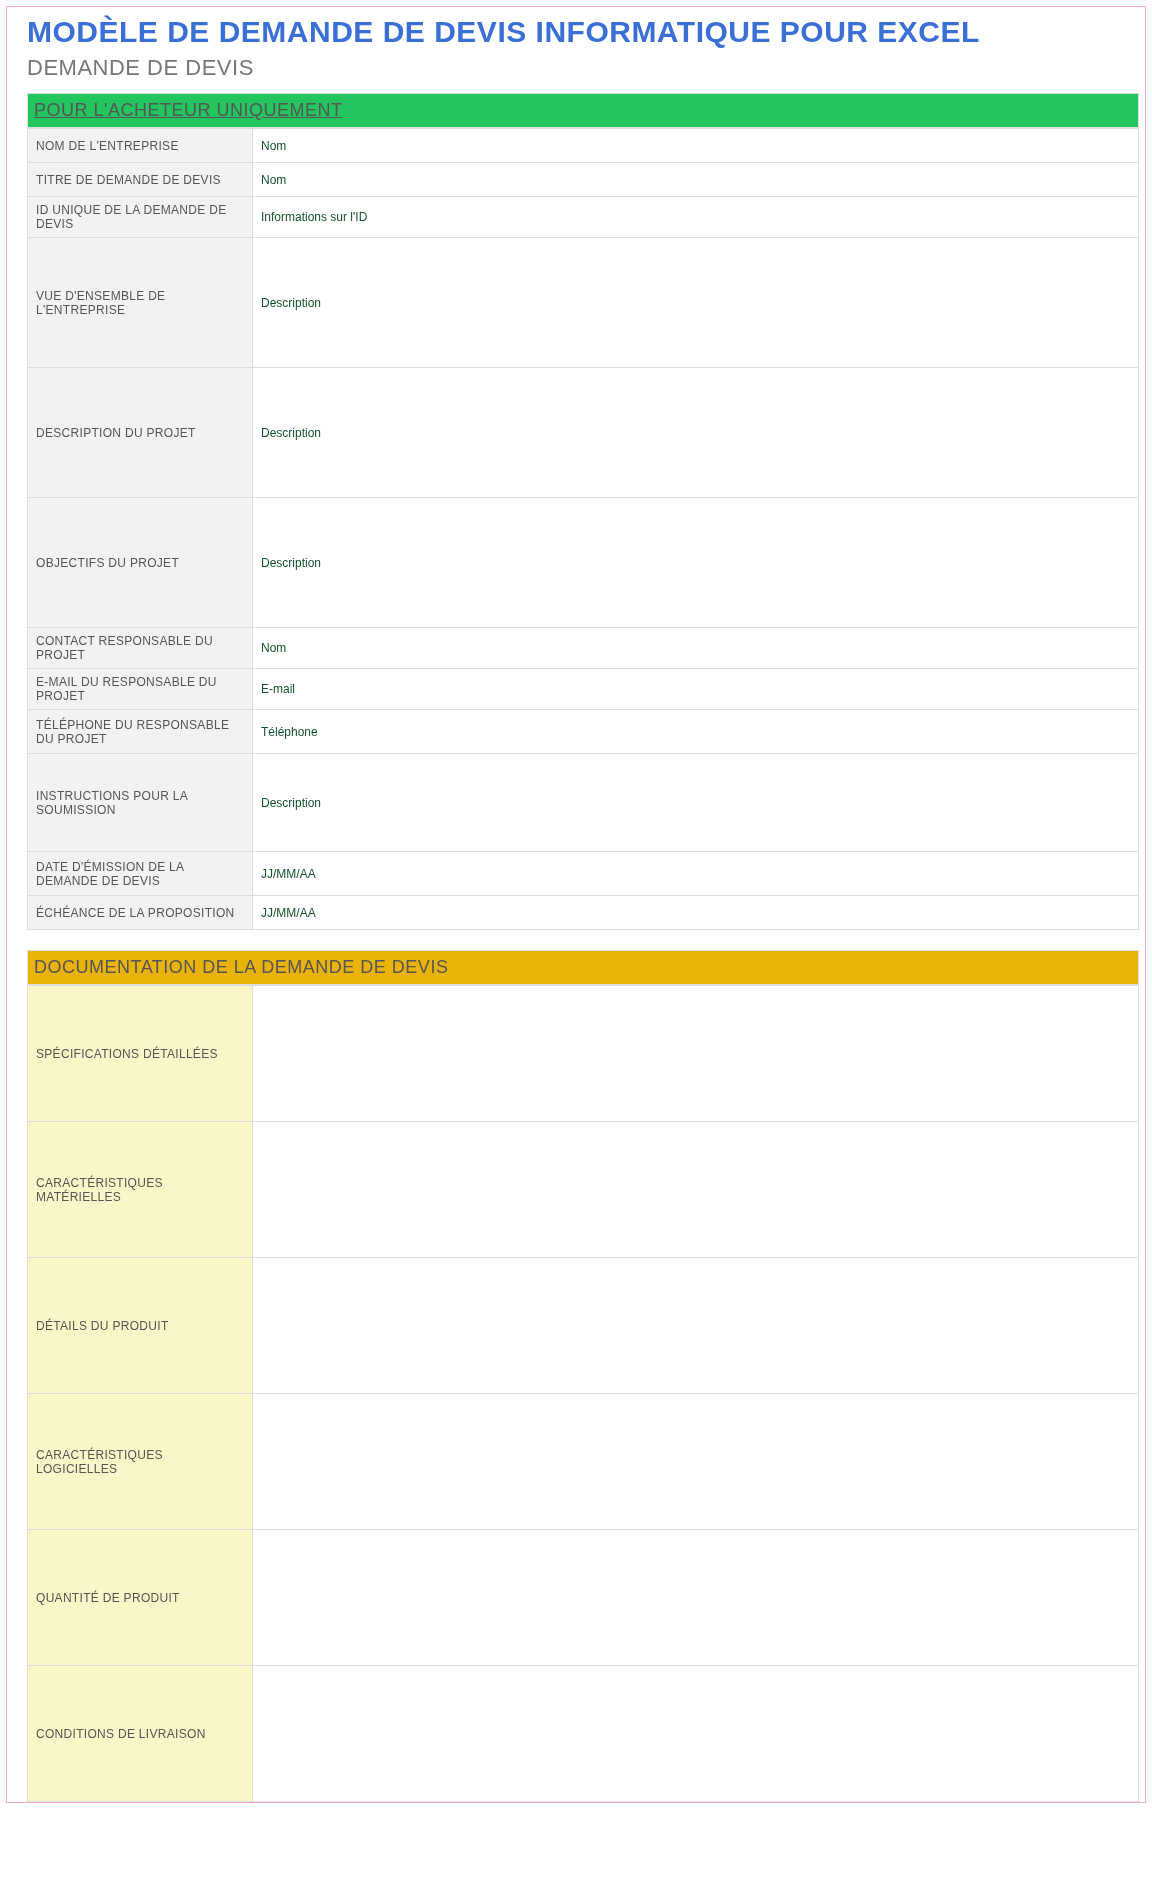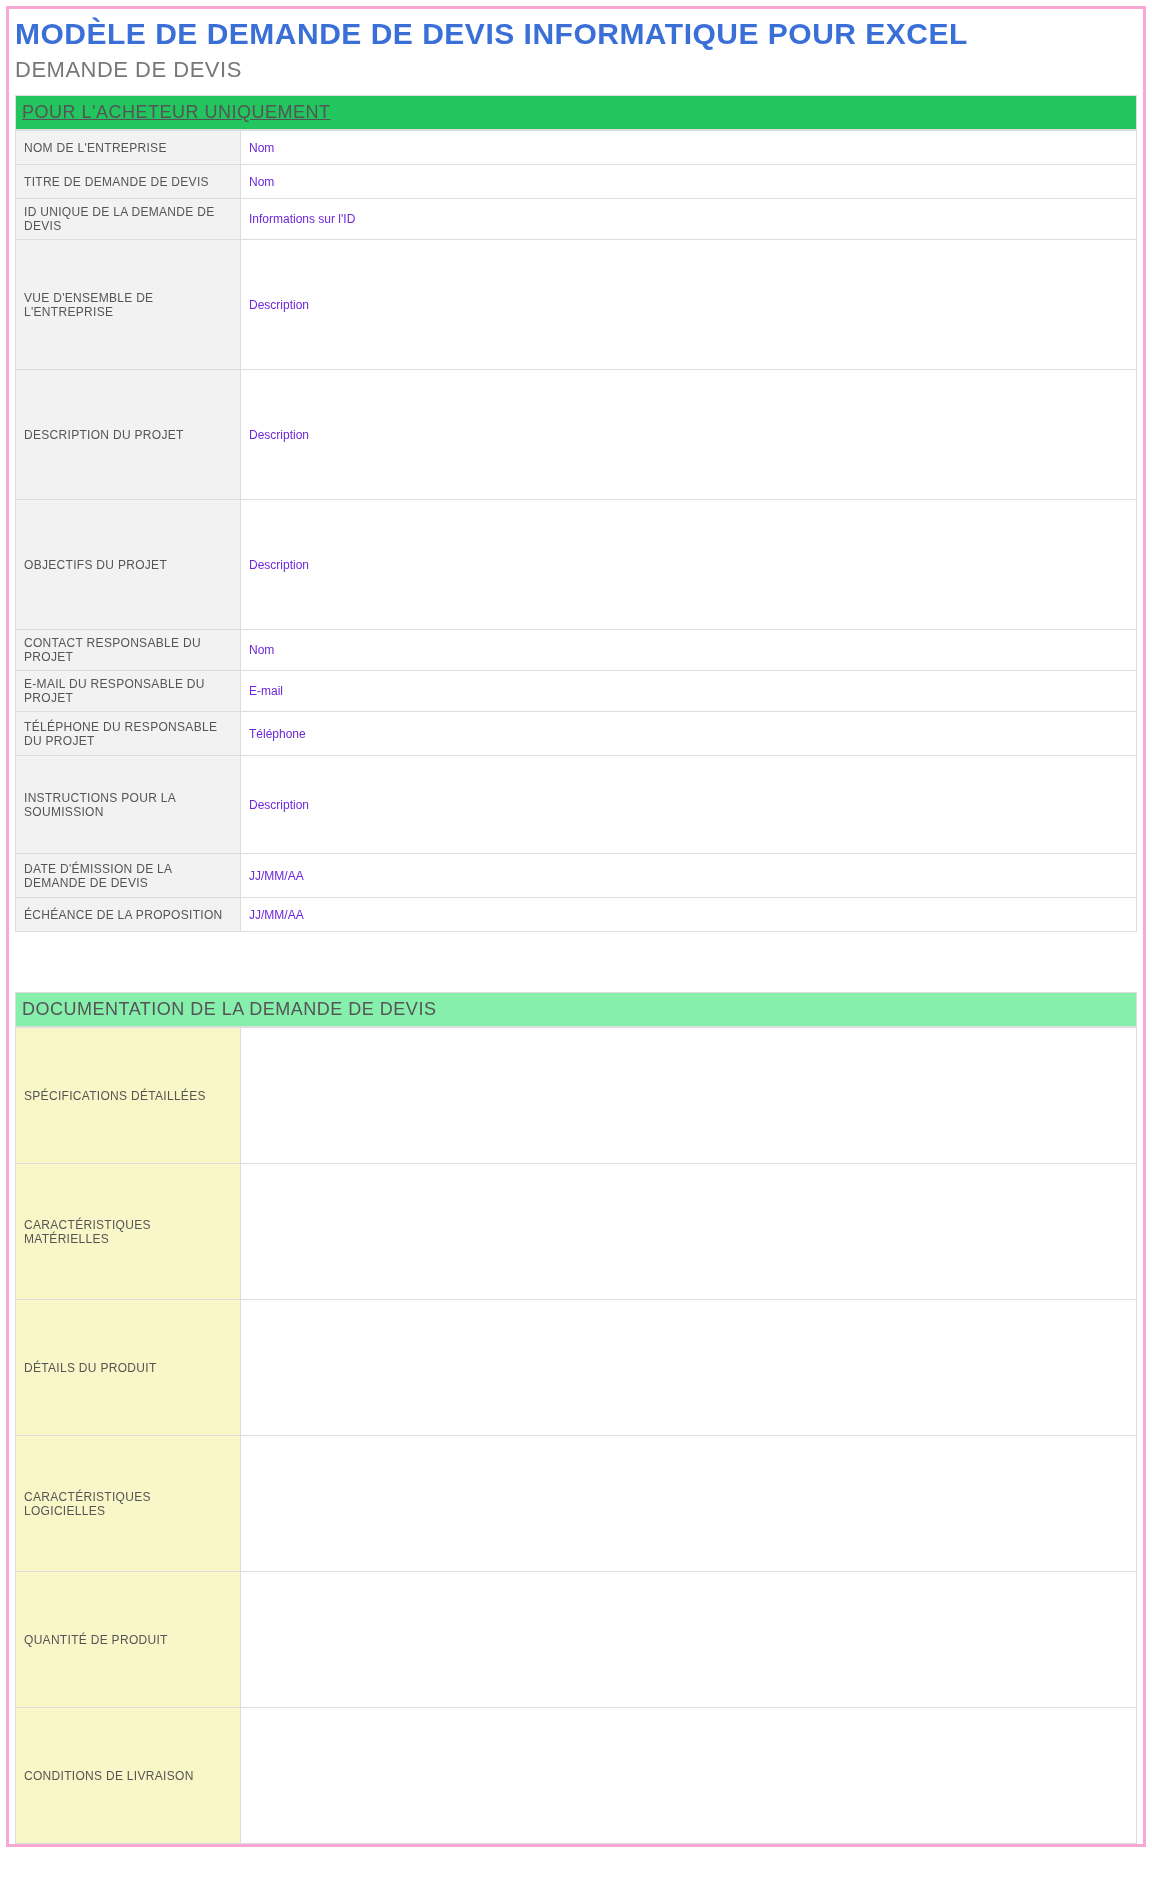--- a/index.html
+++ b/index.html
@@ -5,22 +5,22 @@
   * { box-sizing: border-box; margin: 0; padding: 0; }
   body {
     font-family: "Century Gothic", "Avant Garde", Arial, sans-serif;
     background: #fff;
     width: 1152px;
     margin: 0 auto;
     padding: 6px;
     color: #555;
   }
   .page {
-    border: 3px solid #f9a8d4;
-    padding: 8px 6px 0 6px;
+    border: 1px solid #f9a8d4;
+    padding: 8px 6px 0 20px;
   }
   h1.title {
     color: #3a6fd8;
     font-size: 30px;
     font-weight: 700;
     letter-spacing: 0.5px;
     margin-bottom: 6px;
   }
   h2.subtitle {
     color: #777;
@@ -35,42 +35,41 @@
     padding: 6px 6px;
     letter-spacing: 0.5px;
     border: 1px solid #ddd;
   }
   .section-header.grey {
     background: #22c55e;
     color: #555;
     text-decoration: underline;
   }
   .section-header.yellow {
-    background: #86efac;
+    background: #eab308;
     color: #555;
-    margin-top: 40px;
   }
   table {
     width: 100%;
     border-collapse: collapse;
   }
   td {
     border: 1px solid #ddd;
     padding: 6px 8px;
     font-size: 12px;
     vertical-align: middle;
   }
   td.label {
     width: 225px;
     color: #555;
     font-weight: 400;
     letter-spacing: 0.3px;
   }
   td.value {
-    color: #6d28d9;
+    color: #14532d;
   }
   .grey-section td.label { background: #f2f2f2; }
   .yellow-section td.label { background: #f9f6c7; margin-left: 40px; }
   .yellow-section td.value { background: #fff; }
   .row-sm td { height: 34px; }
   .row-md td { height: 44px; }
   .row-lg td { height: 130px; }
   .row-submission td { height: 98px; }
   .row-doc td { height: 136px; }
   .gap { height: 20px; }

